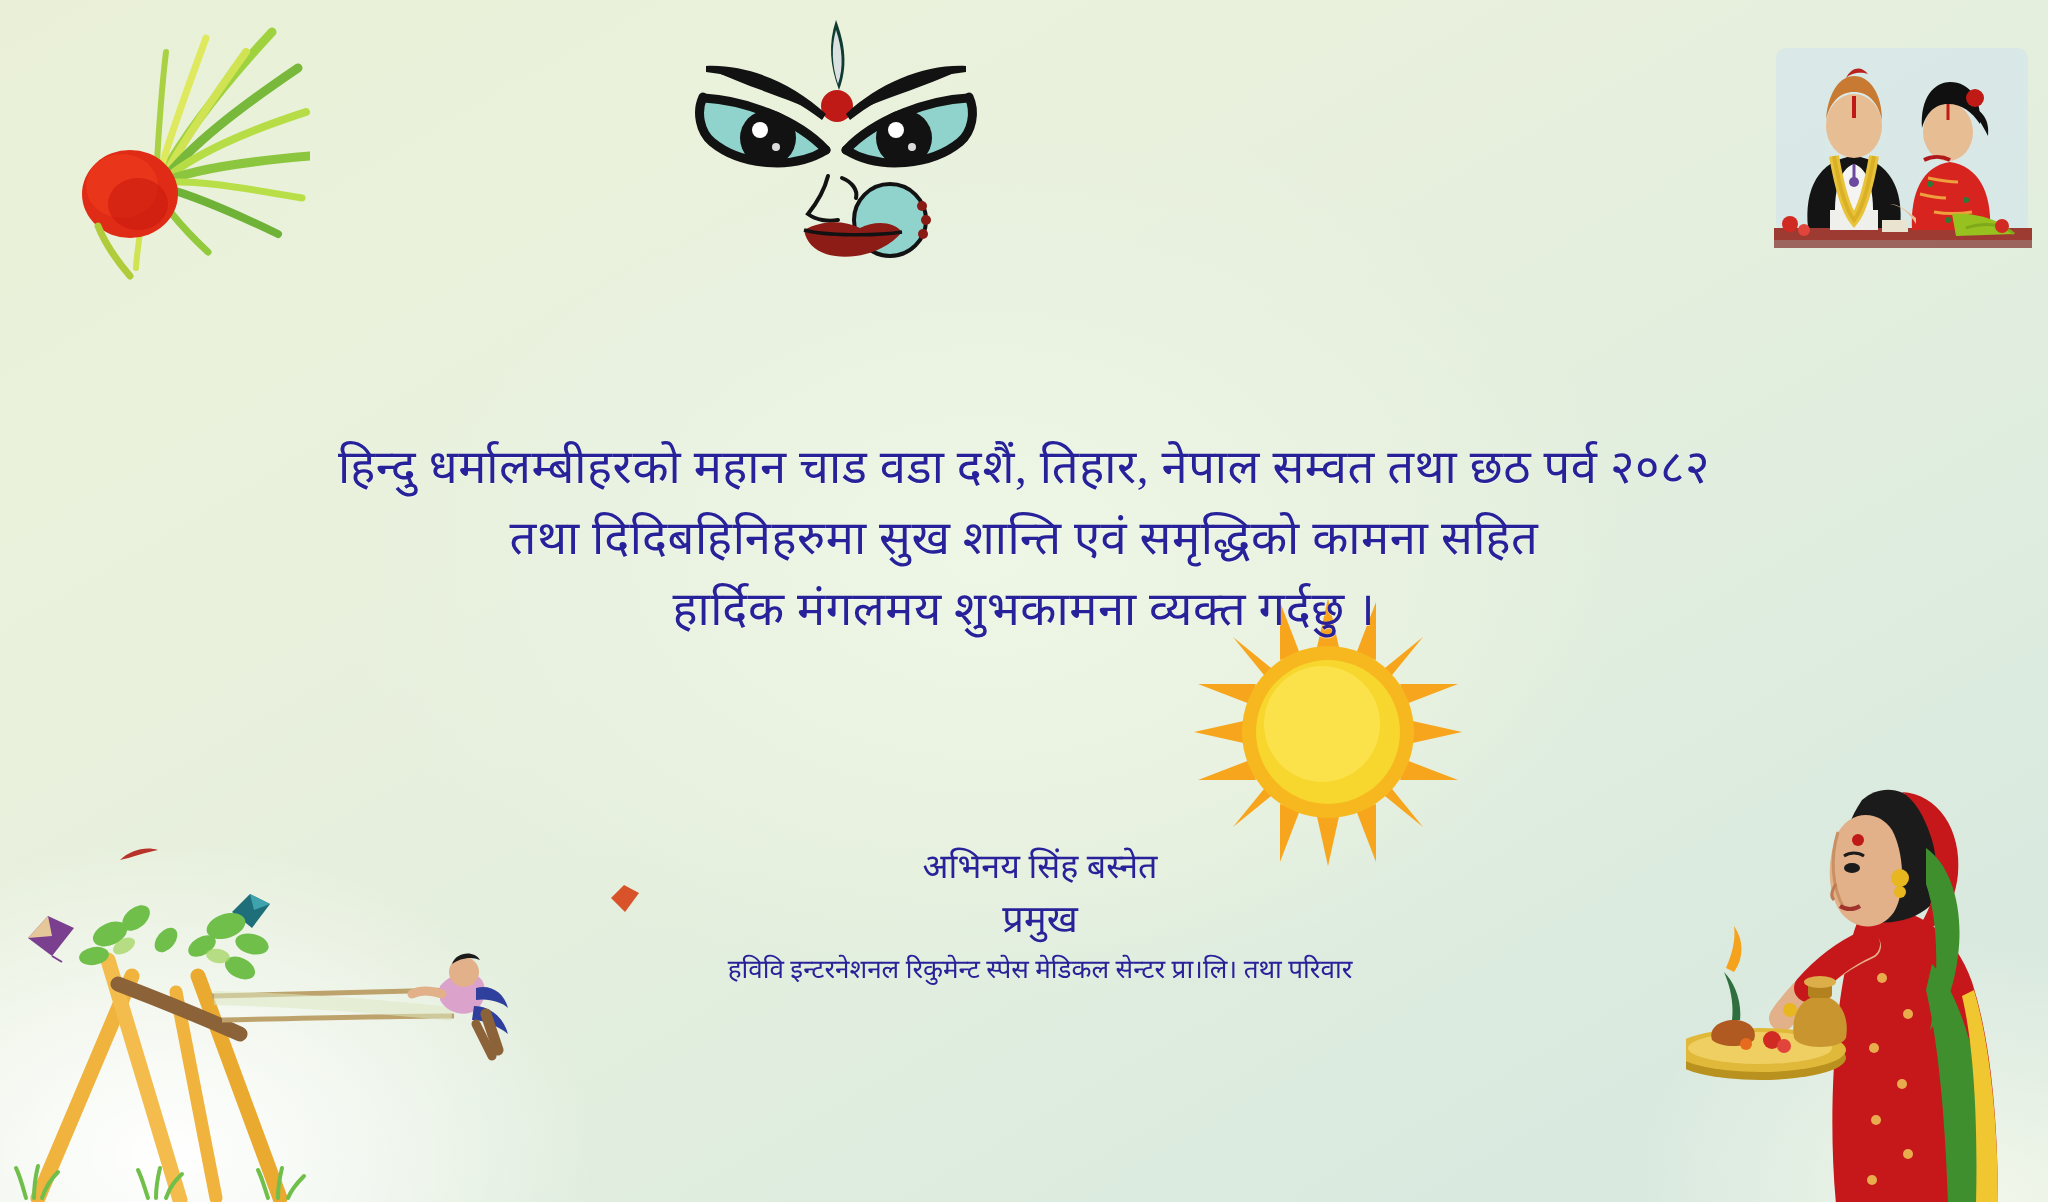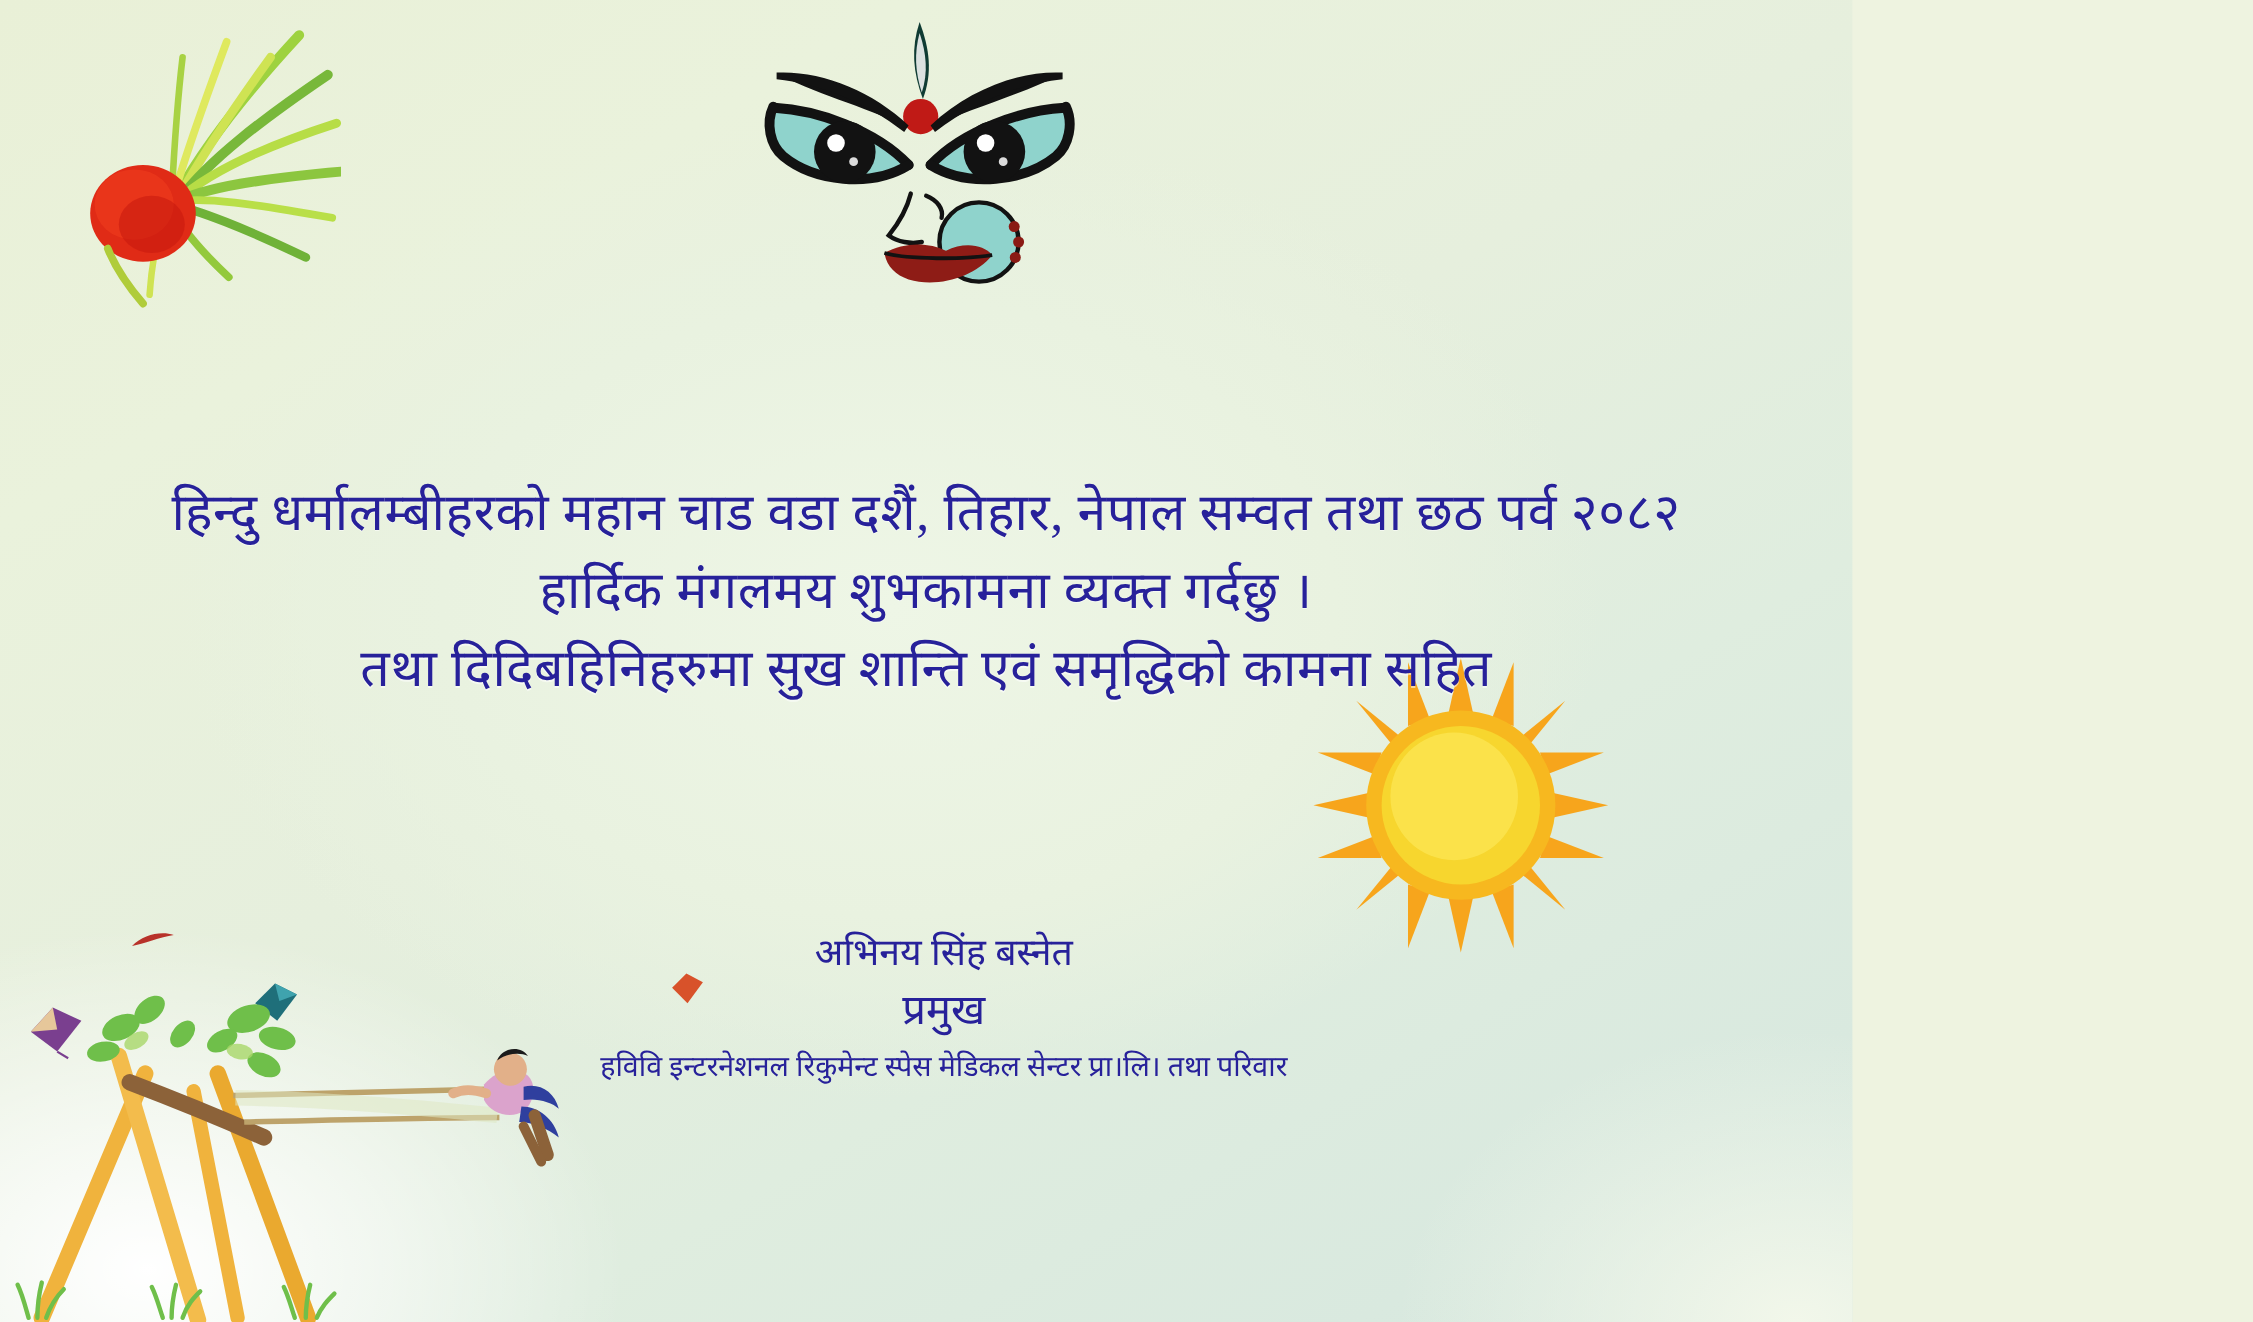--- a/index.html
+++ b/index.html
@@ -3,21 +3,21 @@
 <meta charset="utf-8">
 <style>
   * { margin:0; padding:0; box-sizing:border-box; }
   html,body { width:2048px; height:1202px; overflow:hidden; }
   body {
     font-family:"Liberation Sans", sans-serif;
     background:#eef3e0;
   }
   #card {
     position:relative;
-    width:1684px; height:1202px;
+    width:2048px; height:1202px;
     overflow:hidden;
     background:
       radial-gradient(ellipse 900px 620px at 48% 46%, #eef6e6 0%, #e9f2e0 45%, rgba(233,242,224,0) 72%),
       radial-gradient(ellipse 700px 500px at 8% 96%, #ffffff 0%, rgba(255,255,255,0.55) 30%, rgba(255,255,255,0) 62%),
       radial-gradient(ellipse 520px 380px at 97% 100%, #f2f7ea 0%, rgba(242,247,234,0) 70%),
       linear-gradient(150deg, #e9f0d7 0%, #eaf2dc 22%, #e6efdd 46%, #dfeddf 68%, #d9e9df 88%, #d5e7de 100%);
   }
 
   
   #message {
@@ -310,22 +310,22 @@
     <path d="M46 292 C48 274 44 258 38 244 C48 254 56 272 54 292 Z" fill="#2f6f3f"></path>
     <path d="M40 240 C46 226 50 212 48 198 C58 212 58 230 48 244 Z" fill="#f5a21c"></path>
 
     <circle cx="86" cy="312" r="9" fill="#d12a22"></circle>
     <circle cx="98" cy="318" r="7" fill="#e0443a"></circle>
     <circle cx="60" cy="316" r="6" fill="#e86a1f"></circle>
   </svg>
 
   <div id="message">
     <span class="line">हिन्दु धर्मालम्बीहरको महान चाड वडा दशैं, तिहार, नेपाल सम्वत तथा छठ पर्व २०८२</span>
+    <span class="line">तथा दिदिबहिनिहरुमा सुख शान्ति एवं समृद्धिको कामना सहित</span>
     <span class="line">हार्दिक मंगलमय शुभकामना व्यक्त गर्दछु ।</span>
-    <span class="line">तथा दिदिबहिनिहरुमा सुख शान्ति एवं समृद्धिको कामना सहित</span>
   </div>
 
   <div id="signature">
     <span class="sline s-name">अभिनय सिंह बस्नेत</span>
     <span class="sline s-role">प्रमुख</span>
     <span class="sline s-org">हविवि इन्टरनेशनल रिकुमेन्ट स्पेस मेडिकल सेन्टर प्रा।लि। तथा परिवार</span>
   </div>
 
 </div>
 

